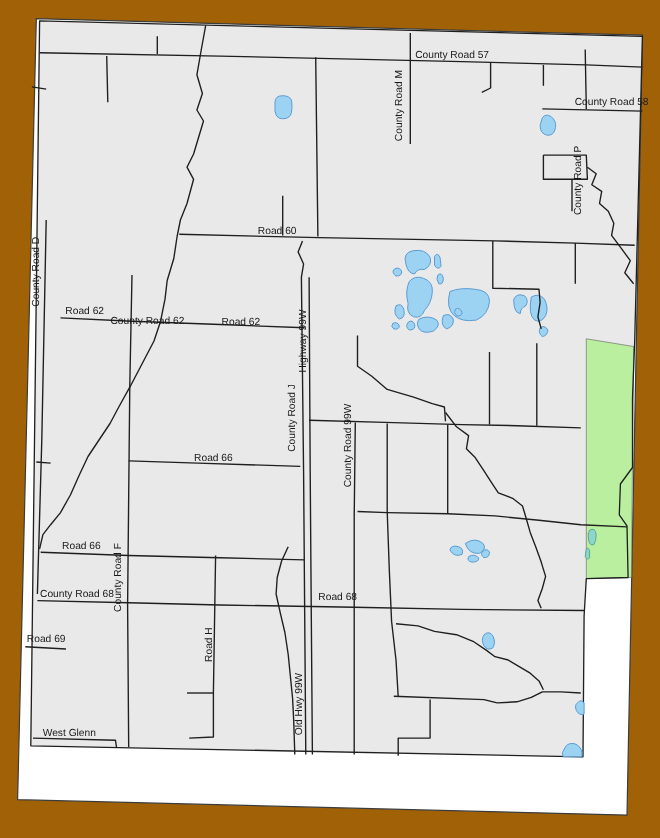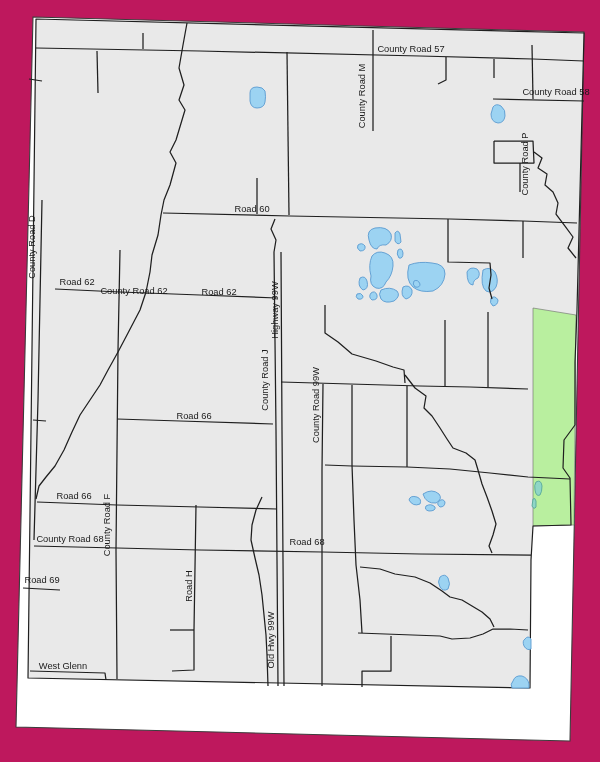--- a/index.html
+++ b/index.html
@@ -8,21 +8,21 @@
     background: #ffffff;
     width: 600px;
     height: 762px;
     overflow: hidden;
     font-family: "Liberation Sans", sans-serif;
   }
   .map-page {
     position: relative;
     width: 600px;
     height: 762px;
-    background: #be185d;
+    background: #a16207;
   }
   svg#map {
     display: block;
     width: 600px;
     height: 762px;
   }
   svg#map text {
     font-family: "Liberation Sans", sans-serif;
     font-size: 9.3px;
     fill: #1a1a1a;

